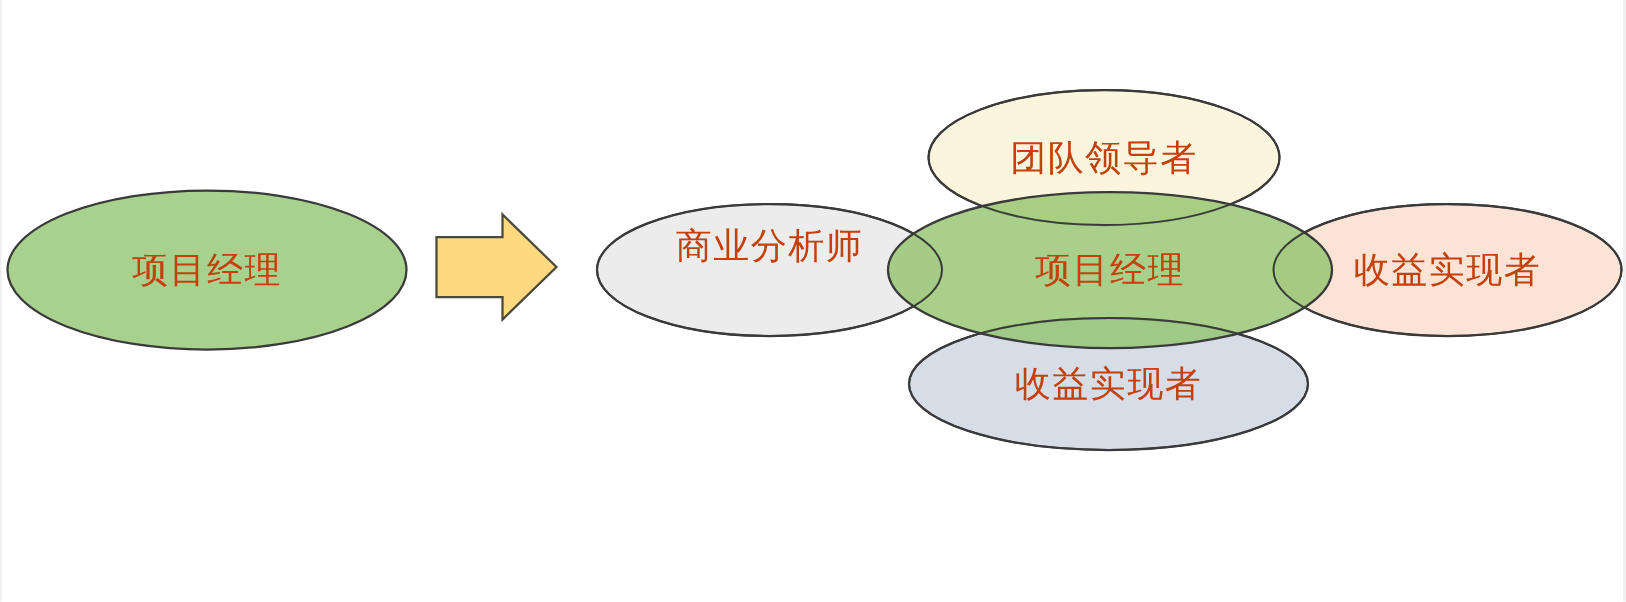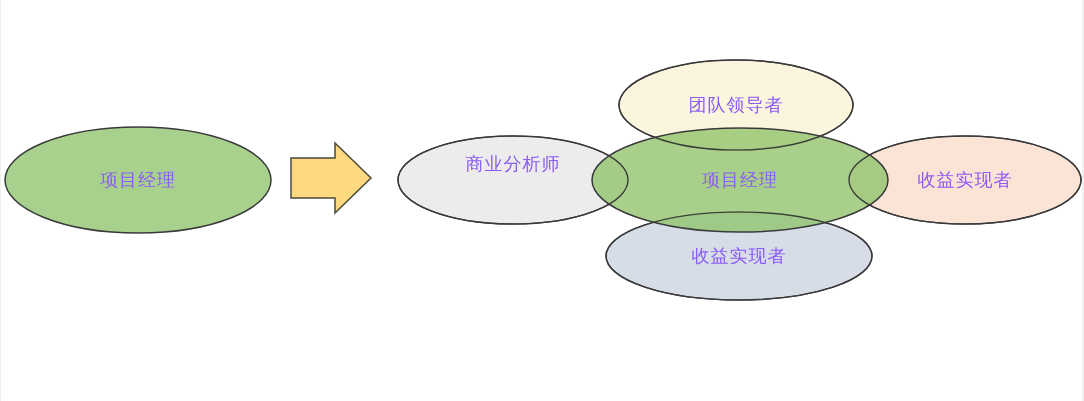--- a/index.html
+++ b/index.html
@@ -22,22 +22,22 @@
       border-left: 1px solid #eeeeee;
       border-right: 2px solid #f0f0f0;
     }
     svg.diagram {
       position: absolute;
       left: 0; top: 0;
     }
     .label {
       position: absolute;
       transform: translate(-50%, -50%);
-      font-size: 18px;
-      color: #8b5cf6;
+      font-size: 24px;
+      color: #c2410c;
       white-space: nowrap;
       letter-spacing: 1px;
       pointer-events: none;
     }
   </style>
 </head>
 <body>
 
 <div class="frame"></div>
 

